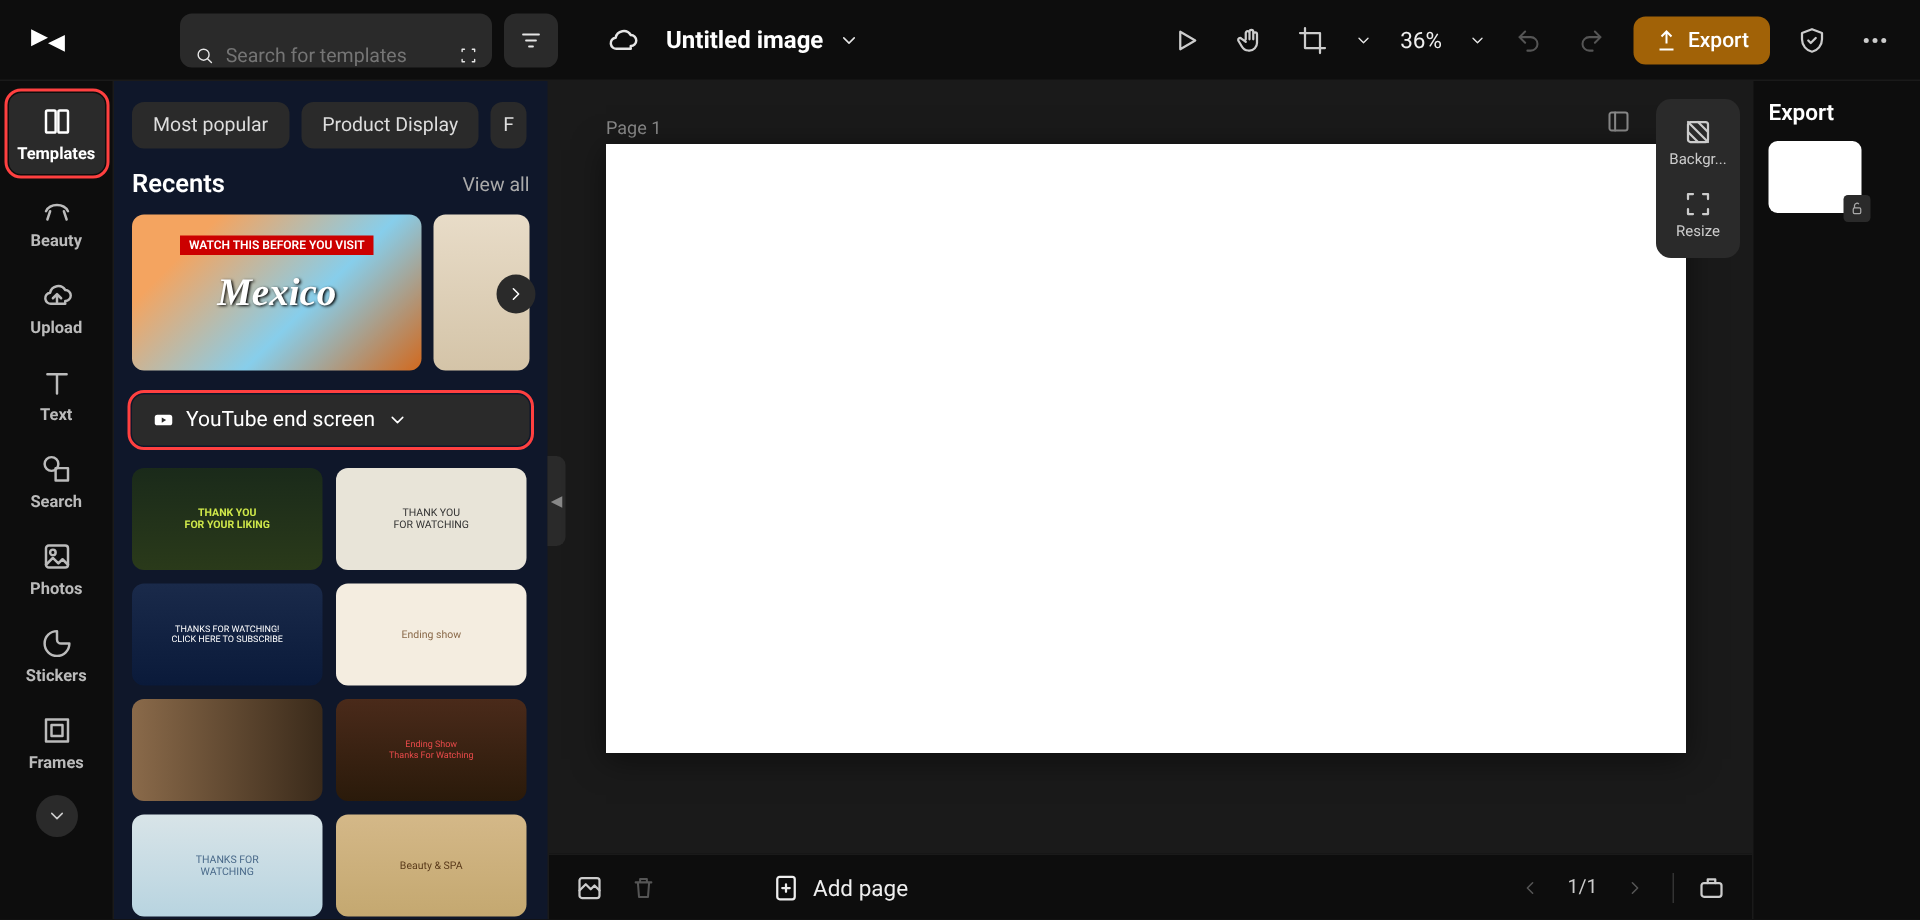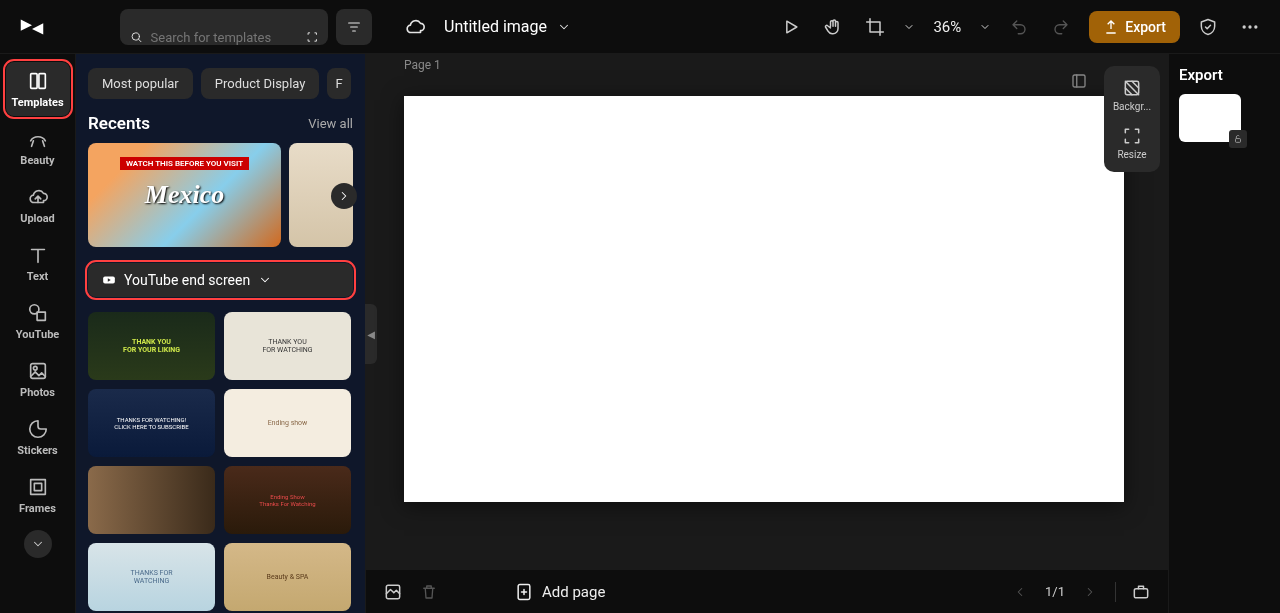--- a/index.html
+++ b/index.html
@@ -5,21 +5,21 @@
 * { margin: 0; padding: 0; box-sizing: border-box; font-family: -apple-system, BlinkMacSystemFont, "Segoe UI", Roboto, sans-serif; }
 body { background: #0d0d0d; color: #e5e5e5; width: 1280px; height: 613px; overflow: hidden; display: flex; flex-direction: column; }
 
 
 .topbar { height: 54px; background: #0d0d0d; border-bottom: 1px solid #1a1a1a; display: flex; align-items: center; padding: 0 16px; gap: 12px; position: relative; }
 .logo { width: 32px; height: 32px; display:flex; align-items:center; justify-content:center; }
 .search-wrap { display:flex; align-items:center; gap:8px; margin-left: 60px; }
 .search-box { background: #2a2a2a; border-radius: 8px; height: 36px; display: flex; align-items: flex-end; padding: 0 10px; width: 208px; gap: 8px; }
 .search-box input { background: transparent; border: none; color: #aaa; font-size: 13px; width: 100%; outline: none; }
 .icon-btn { width: 36px; height: 36px; border-radius: 8px; background: #2a2a2a; display:flex; align-items:center; justify-content:center; cursor:pointer; }
-.doc-title { font-size: 16px; font-weight: 400; color: #fff; margin-left: 8px; }
+.doc-title { font-size: 16px; font-weight: 700; color: #fff; margin-left: 8px; }
 .title-area { display:flex; align-items:center; gap:10px; margin-left: 20px; }
 .top-spacer { flex: 1; }
 .top-controls { display:flex; align-items:center; gap: 14px; }
 .top-controls .icbtn { width: 28px; height: 28px; display:flex; align-items:center; justify-content:center; cursor:pointer; color:#ccc; }
 .disabled { color: #555 !important; }
 .zoom { font-size: 15px; color:#eee; margin: 0 4px; }
 .export-btn { background:#a16207; color:#fff; border:none; border-radius:8px; height:32px; padding:0 14px; font-size:14px; font-weight:500; display:flex; align-items:center; gap:6px; cursor:pointer; }
 
 
 .main { display:flex; flex:1; min-height:0; }
@@ -50,21 +50,21 @@
 .category-chip { display:inline-flex; align-items:center; gap:8px; background:#2a2a2a; border-radius:8px; padding:9px 14px; font-size:14px; color:#fff; cursor:pointer; margin-bottom:15px; outline:2px solid #ff4040; outline-offset:1px; }
 .category-chip svg { width:14px; height:14px; }
 
 .grid { display:grid; grid-template-columns: 1fr 1fr; gap:9px; overflow-y:auto; padding-right:2px; padding-bottom:10px; }
 .grid::-webkit-scrollbar { width:4px; } .grid::-webkit-scrollbar-thumb { background:#333; border-radius:2px; }
 .tpl { height:68px; border-radius:8px; background:#333; cursor:pointer; position:relative; overflow:hidden; display:flex; align-items:center; justify-content:center; font-size:7px; text-align:center; color:#fff; }
 
 
 .canvas-area { flex:1; background:#1a1a1a; position:relative; display:flex; flex-direction:column; }
 .canvas-scroll { flex:1; position:relative; overflow:hidden; }
-.page-label { position:absolute; top:4px; left:38px; font-size:12px; color:#888; }
+.page-label { position:absolute; top:24px; left:38px; font-size:12px; color:#888; }
 .page-toggle { position:absolute; top:18px; right:78px; width:20px; height:20px; color:#888; cursor:pointer; }
 .canvas-page { position:absolute; left:38px; top:42px; width:720px; height:406px; background:#fff; box-shadow:0 4px 20px rgba(0,0,0,0.5); }
 .side-tools { position:absolute; top:12px; right:8px; background:#2a2a2a; border-radius:10px; padding:8px 4px; display:flex; flex-direction:column; align-items:center; gap:6px; width:56px; }
 .side-tool { display:flex; flex-direction:column; align-items:center; gap:3px; font-size:10px; color:#ccc; cursor:pointer; padding:4px 0; }
 .side-tool svg { width:20px; height:20px; }
 
 .collapse-handle { position:absolute; left:-1px; top:250px; width:12px; height:60px; background:#2a2a2a; border-radius:0 6px 6px 0; display:flex; align-items:center; justify-content:center; color:#888; font-size:10px; cursor:pointer; }
 
 
 .bottombar { height:44px; background:#0d0d0d; border-top:1px solid #1a1a1a; display:flex; align-items:center; padding:0 16px; gap:14px; }
@@ -204,21 +204,21 @@
       <svg class="icon" viewBox="0 0 24 24">
           <path d="M5 6h14M12 6v14"></path>
         </svg>
       <span>Text</span>
     </div>
     <div class="navitem">
       <svg class="icon" viewBox="0 0 24 24">
           <circle cx="8" cy="8" r="5"></circle>
           <rect x="11" y="11" width="9" height="9"></rect>
         </svg>
-      <span>YouTube</span>
+      <span>Search</span>
     </div>
     <div class="navitem">
       <svg class="icon" viewBox="0 0 24 24">
           <rect x="4" y="4" width="16" height="16" rx="2"></rect>
           <circle cx="9" cy="9" r="2"></circle>
           <path d="M4 18l5-5 4 4 3-3 4 4"></path>
         </svg>
       <span>Photos</span>
     </div>
     <div class="navitem">

